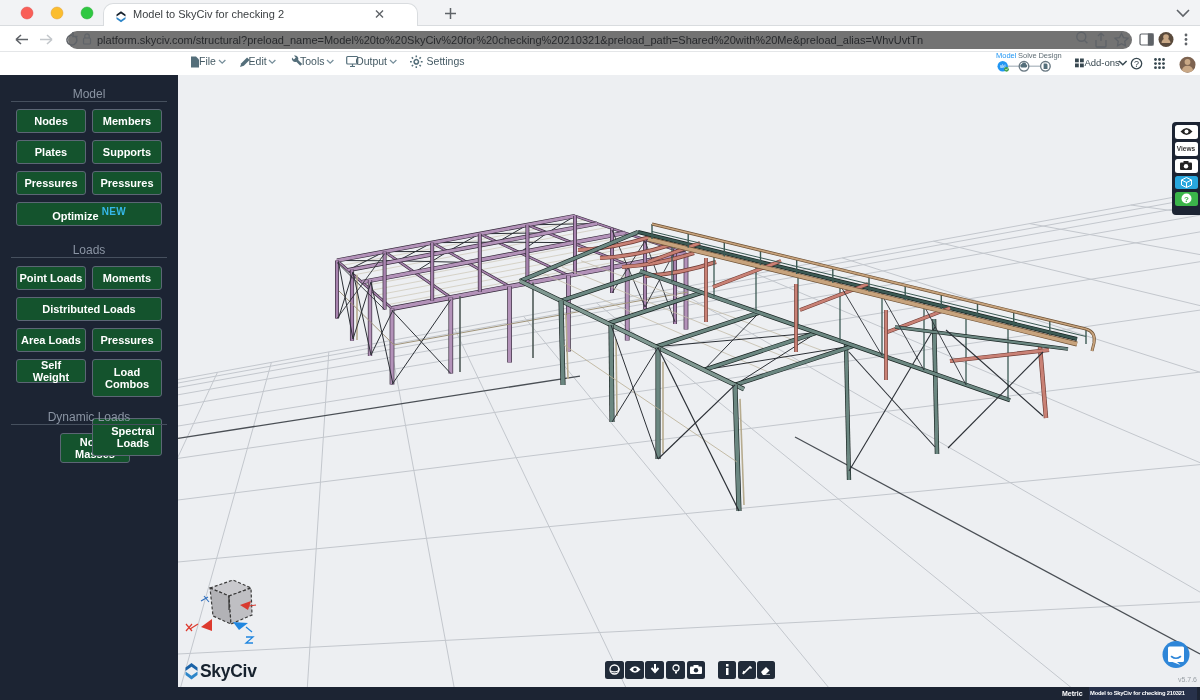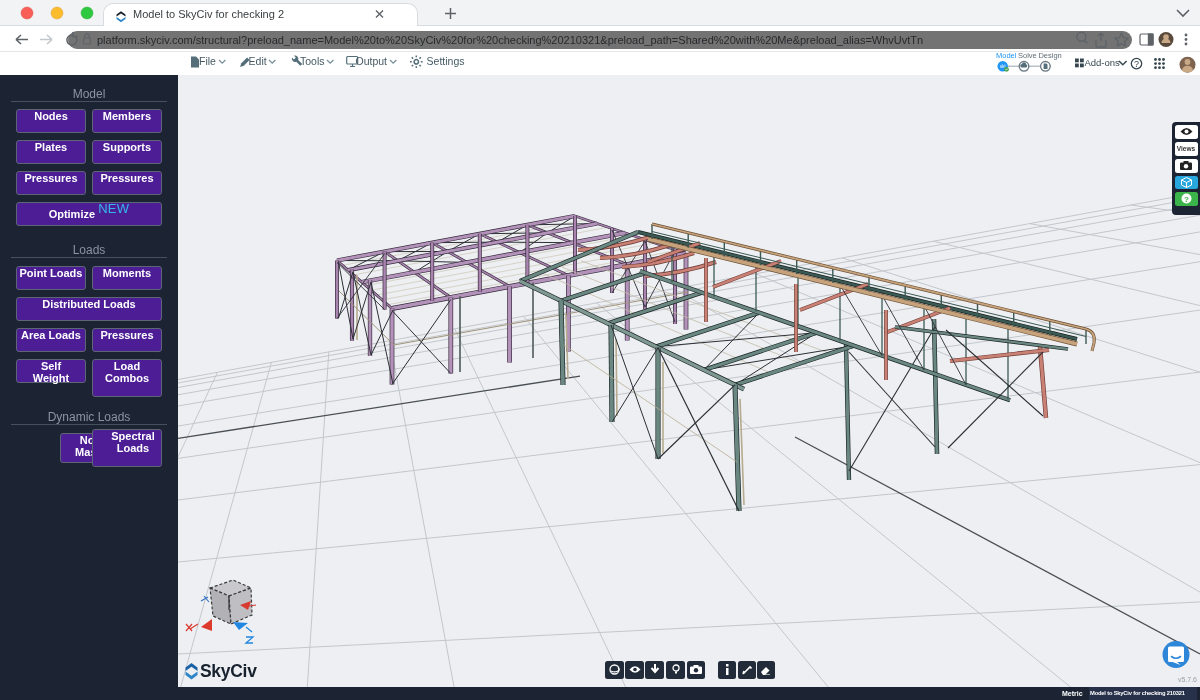--- a/index.html
+++ b/index.html
@@ -5,22 +5,22 @@
 body { font-family:"Liberation Sans", sans-serif; overflow:hidden; position:relative; background:#edeff2; }
 .abs { position:absolute; }
 .tabstrip { left:0; top:0; width:1200px; height:26px; background:#f2f3f5; border-bottom:1px solid #d9dcdf; }
 .tab { left:103px; top:3px; width:315px; height:23px; background:#fff; border:1px solid #d9dcdf; border-bottom:none; border-radius:10px 10px 0 0; }
 .toolbar { left:0; top:26px; width:1200px; height:26px; background:#fff; border-bottom:1px solid #e4e6e8;}
 .urlpill { left:68px; top:30.5px; width:1064px; height:18px; background:#737373; border-radius:9px; color:#27292c; font-size:11px; line-height:18px; overflow:hidden; white-space:nowrap; }
 .menubar { left:0; top:52px; width:1200px; height:23px; background:#fff; }
 .sidebar { left:0; top:75px; width:178px; height:612px; background:#1c2433; }
 .shead { position:absolute; width:178px; text-align:center; color:#8a94a3; font-size:12px; }
 .sline { position:absolute; left:11px; width:156px; border-top:1px solid #46505e; }
-.sbtn { position:absolute; background:#4c1d95; border:1px solid #5c6675; border-radius:3px; color:#fff;
-        font-size:11px; font-weight:700; display:flex; align-items:flex-start; justify-content:center; text-align:center; line-height:12px; }
+.sbtn { position:absolute; background:#14532d; border:1px solid #5c6675; border-radius:3px; color:#fff;
+        font-size:11px; font-weight:700; display:flex; align-items:center; justify-content:center; text-align:center; line-height:12px; }
 .statusbar { left:0; top:687px; width:1200px; height:13px; background:#1c2433; color:#fff; font-size:10px; line-height:13px; }
 .vbtn { position:absolute; left:1174.5px; width:23px; height:13.5px; background:#fff; border-radius:2.5px;
         display:flex; align-items:center; justify-content:center; }
 .bbtn { position:absolute; top:661px; width:18.5px; height:17.5px; background:#212b39; border-radius:2.5px;
         display:flex; align-items:center; justify-content:center; }
 svg text { font-family:"Liberation Sans", sans-serif; }
 </style></head>
 <body>
 
 <svg class="abs" style="left:0;top:0" width="1200" height="700" viewBox="0 0 1200 700">
@@ -424,21 +424,21 @@
 <div class="sbtn" style="left:92px;top:139.5px;width:70px;height:24px;">
     <span>Supports</span>
   </div>
 <div class="sbtn" style="left:16px;top:170.5px;width:70px;height:24px;">
     <span>Pressures</span>
   </div>
 <div class="sbtn" style="left:92px;top:170.5px;width:70px;height:24px;">
     <span>Pressures</span>
   </div>
 <div class="sbtn" style="left:16px;top:201.5px;width:146px;height:24px;">
-    <span>Optimize <sup style="color:#35b8e8;font-size:13px;font-weight:400;letter-spacing:.3px">NEW</sup></span>
+    <span>Optimize <sup style="color:#35b8e8;font-size:10px;font-weight:700;letter-spacing:.3px">NEW</sup></span>
   </div>
 <div class="sbtn" style="left:16px;top:266px;width:70px;height:24px;">
     <span>Point Loads</span>
   </div>
 <div class="sbtn" style="left:92px;top:266px;width:70px;height:24px;">
     <span>Moments</span>
   </div>
 <div class="sbtn" style="left:16px;top:297px;width:146px;height:24px;">
     <span>Distributed Loads</span>
   </div>
@@ -450,21 +450,21 @@
   </div>
 <div class="sbtn" style="left:16px;top:359px;width:70px;height:24px;">
     <span>Self<br>Weight</span>
   </div>
 <div class="sbtn" style="left:92px;top:359px;width:70px;height:38px;">
     <span>Load<br>Combos</span>
   </div>
 <div class="sbtn" style="left:16px;top:433px;width:70px;height:30px;margin-left:44px;">
     <span>Nodal<br>Masses</span>
   </div>
-<div class="sbtn" style="left:92px;top:429px;width:70px;height:38px;padding-left:12px;">
+<div class="sbtn" style="left:92px;top:418px;width:70px;height:38px;padding-left:12px;">
     <span>Spectral<br>Loads</span>
   </div>
 <div class="abs shead" style="top:243px;left:0">Loads</div>
 <div class="abs sline" style="top:257px"></div>
 <div class="abs shead" style="top:410px;left:0">Dynamic Loads</div>
 <div class="abs sline" style="top:424px"></div>
 
 <div class="abs" style="left:1172px;top:122px;width:28px;height:93px;background:#1c2433;border-radius:4px 0 0 4px;"></div>
 <div class="vbtn" style="top:125px;">
     <svg width="13" height="9">

